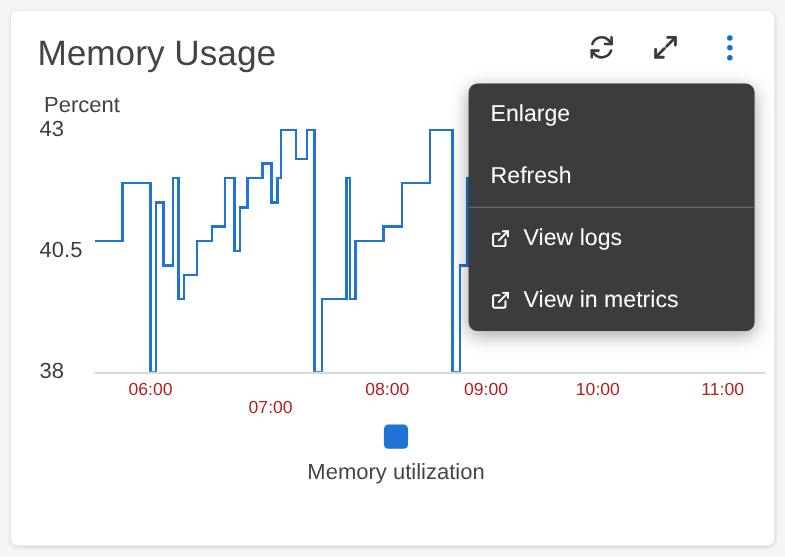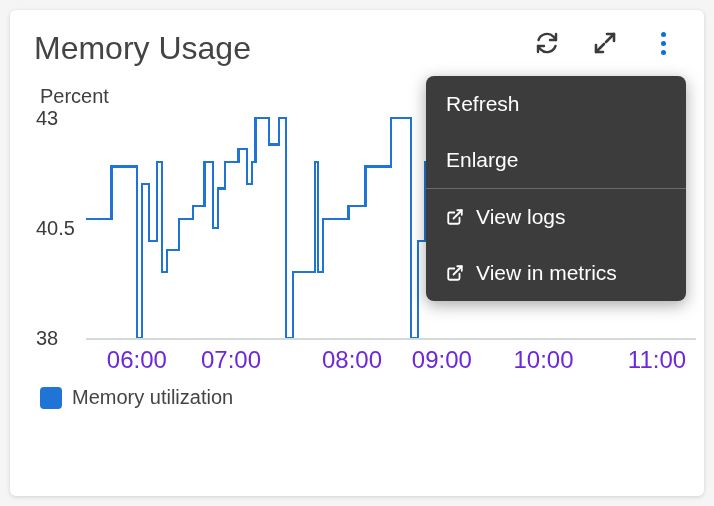--- a/index.html
+++ b/index.html
@@ -70,31 +70,31 @@
   .xaxis {
     position:absolute; left:0; right:0; bottom:-2px;
     height:2px; background:#d5dbdb;
   }
   .xticks {
     position:absolute; left:0; right:0; top:100%; padding-top:8px;
     display:flex;
   }
   .xtick {
     position:absolute; transform:translateX(-50%);
-    font-size:24px; color:#6d28d9;
+    font-size:16px; color:#b91c1c;
   }
   svg.line-chart { position:absolute; inset:0; overflow:visible; }
   .series-path {
     fill:none; stroke:#2074d5; stroke-width:2.3;
     shape-rendering: crispEdges;
   }
   .legend {
     display:flex; align-items:center; gap:10px;
     margin-top: 48px; margin-left:6px;
-    font-size:20px; color:#444;
+    font-size:20px; color:#444;flex-direction:column;
   }
   .legend-swatch {
     width:22px; height:22px; border-radius:4px; background:#2074d5;
   }
   
   .menu {
     position:absolute;
     top: 66px; right: 18px;
     width: 260px;
     background:#3c3c3c;
@@ -155,40 +155,40 @@
           <div class="ytick" style="top: 220px;">38</div>
           <div class="ytick" style="top: 110px;">40.5</div>
           <div class="ytick" style="top: 0px;">43</div>
         </div>
       <svg class="line-chart" preserveAspectRatio="none" viewBox="0 0 610 220">
           <path d="M0.0 101.2 L25.4 101.2 L25.4 48.4 L50.8 48.4 L50.8 220.0 L55.9 220.0 L55.9 66.0 L62.7 66.0 L62.7 123.2 L71.2 123.2 L71.2 44.0 L76.3 44.0 L76.3 154.0 L81.3 154.0 L81.3 132.0 L93.2 132.0 L93.2 101.2 L106.8 101.2 L106.8 88.0 L118.6 88.0 L118.6 44.0 L127.1 44.0 L127.1 110.0 L132.2 110.0 L132.2 70.4 L138.9 70.4 L138.9 44.0 L152.5 44.0 L152.5 30.8 L161.0 30.8 L161.0 66.0 L166.1 66.0 L166.1 44.0 L169.4 44.0 L169.4 0.0 L183.0 0.0 L183.0 26.4 L193.2 26.4 L193.2 0.0 L199.9 0.0 L199.9 220.0 L206.7 220.0 L206.7 154.0 L228.8 154.0 L228.8 44.0 L232.1 44.0 L232.1 154.0 L237.2 154.0 L237.2 101.2 L262.6 101.2 L262.6 88.0 L279.6 88.0 L279.6 48.4 L305.0 48.4 L305.0 0.0 L325.3 0.0 L325.3 220.0 L332.1 220.0 L332.1 123.2 L338.9 123.2 L338.9 44.0 L342.3 44.0 L342.3 114.4 L355.8 114.4 L355.8 101.2 L369.4 101.2 " class="series-path" stroke="#2074d5"></path>
         </svg>
       <div class="xaxis"></div>
       <div class="xticks">
           <div class="xtick" style="left: 50.8333px;">06:00</div>
-          <div class="xtick" style="left: 145px;">07:00</div>
+          <div class="xtick" style="left: 160px; margin-top: 16px;">07:00</div>
           <div class="xtick" style="left: 266px;">08:00</div>
           <div class="xtick" style="left: 355.833px;">09:00</div>
           <div class="xtick" style="left: 457.5px;">10:00</div>
           <div class="xtick" style="left: 571px;">11:00</div>
         </div>
     </div>
   </div>
 
   <div class="legend">
     <div class="legend-swatch"></div>
     <span>Memory utilization</span>
   </div>
 
   <div class="menu">
     <div class="menu-item">
+      <span>Enlarge</span>
+    </div>
+    <div class="menu-item">
       <span>Refresh</span>
-    </div>
-    <div class="menu-item">
-      <span>Enlarge</span>
     </div>
     <div class="menu-sep"></div>
     <div class="menu-item">
       <svg class="ext-icon" viewBox="0 0 24 24" fill="none" stroke="currentColor" stroke-width="2.4" stroke-linecap="round" stroke-linejoin="round">
         <path d="M18 13v6a2 2 0 0 1-2 2H5a2 2 0 0 1-2-2V8a2 2 0 0 1 2-2h6"></path>
         <path d="M15 3h6v6"></path>
           <path d="M10 14L21 3"></path>
       </svg>
       <span>View logs</span>
     </div>

